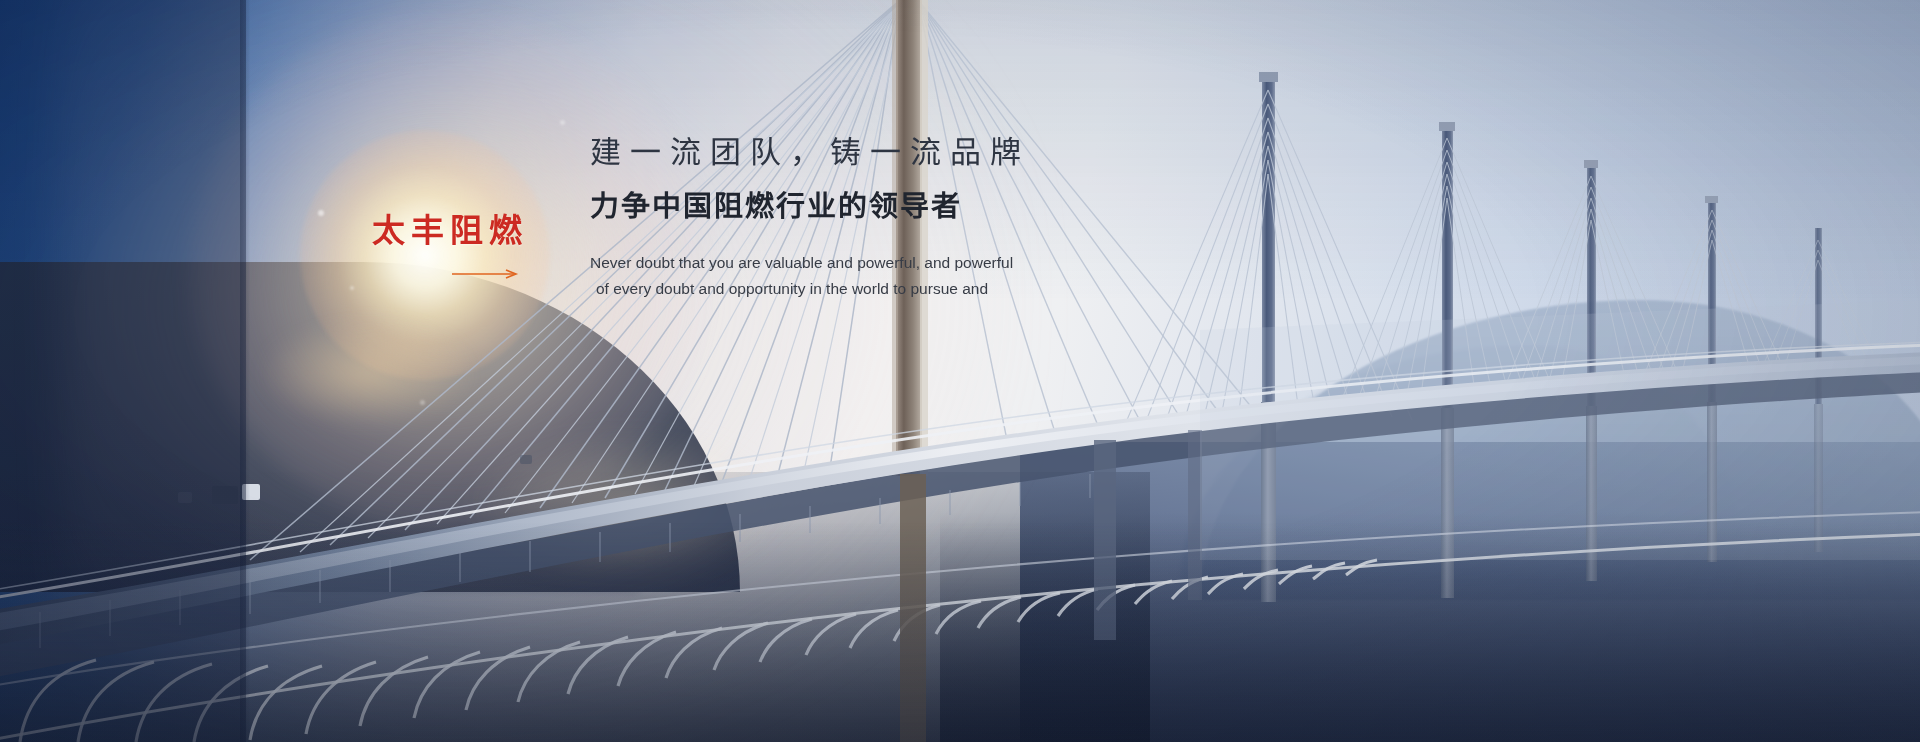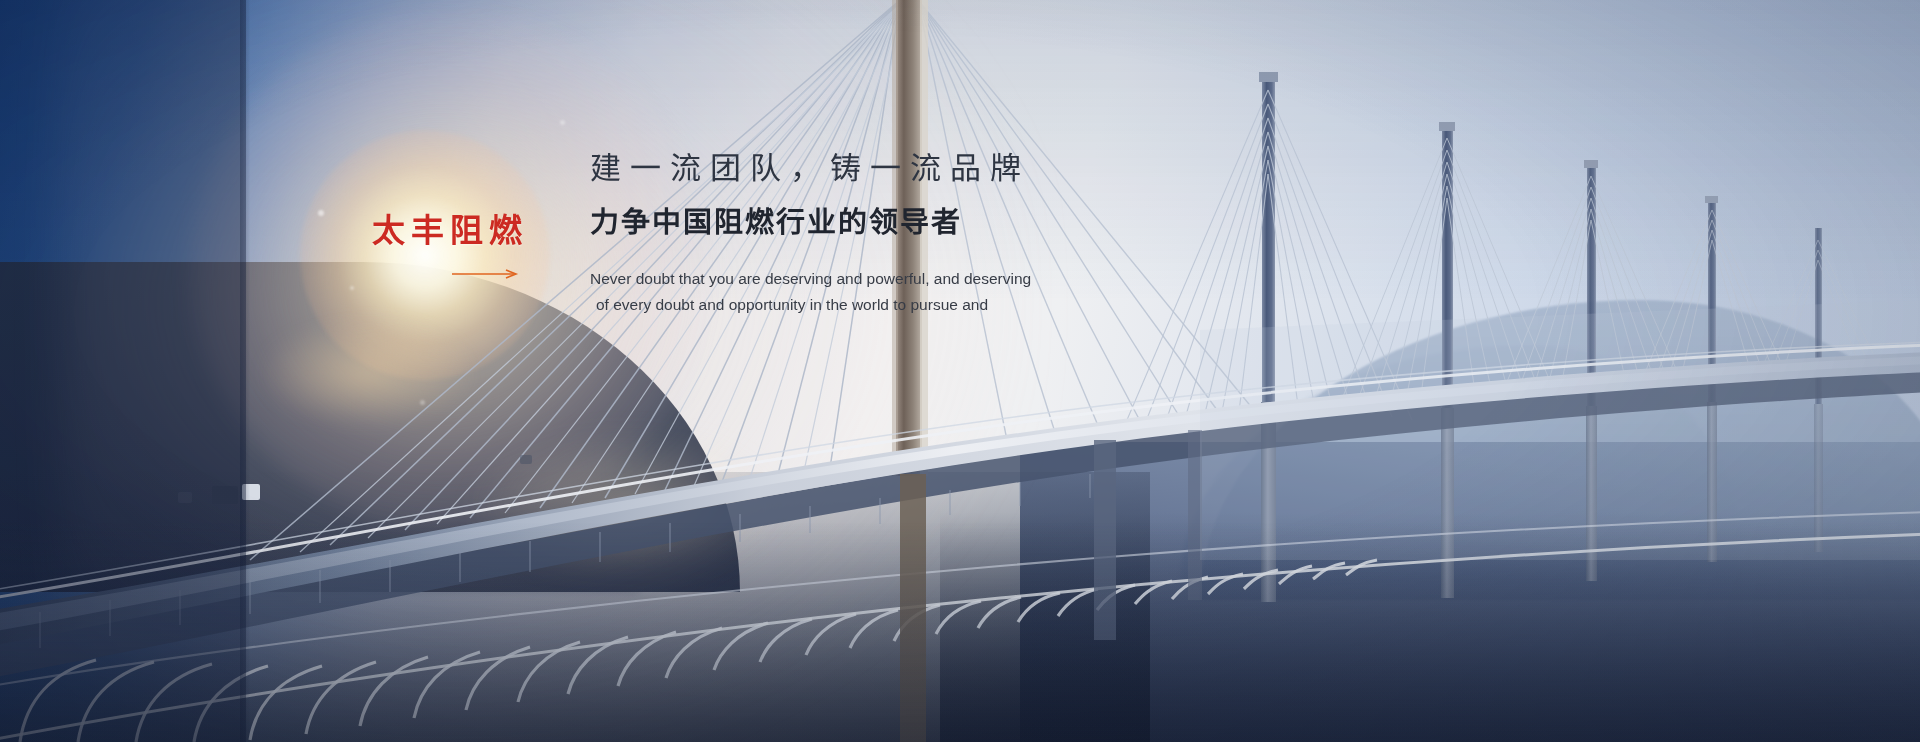--- a/index.html
+++ b/index.html
@@ -168,21 +168,21 @@
     text-shadow:0 1px 2px rgba(255,255,255,.5);
   }
   .logo-arrow{
     position:relative;
     margin-top:22px;margin-left:80px;
     width:68px;height:10px;
   }
   .logo-arrow svg{display:block;}
 
   .copy{
-    position:absolute;left:590px;top:150px;width:620px;
+    position:absolute;left:590px;top:134px;width:620px;
   }
   .headline{
     font-family:"Liberation Serif","DejaVu Serif",serif;
     font-size:31px;
     letter-spacing:9px;
     color:#2e3542;
     line-height:1.25;
     white-space:nowrap;
     margin:0 0 16px 0;
     font-weight:400;
@@ -498,19 +498,19 @@
           <line x1="0" y1="5" x2="62" y2="5" stroke="#e0641f" stroke-width="1.6"></line>
           <polyline points="54,1 64,5 54,9" fill="none" stroke="#e0641f" stroke-width="1.6"></polyline>
         </svg>
       </div>
     </div>
 
     <div class="copy">
       <h2 class="headline">建一流团队，铸一流品牌</h2>
       <h1 class="subheadline">力争中国阻燃行业的领导者</h1>
       <p class="body-copy">
-        <span class="ln">Never doubt that you are deserving and powerful, and deserving</span>
+        <span class="ln">Never doubt that you are valuable and powerful, and powerful</span>
         <span class="ln indent">of every doubt and opportunity in the world to pursue and</span>
       </p>
     </div>
 
   </div>
 </div>
 
 </body></html>

